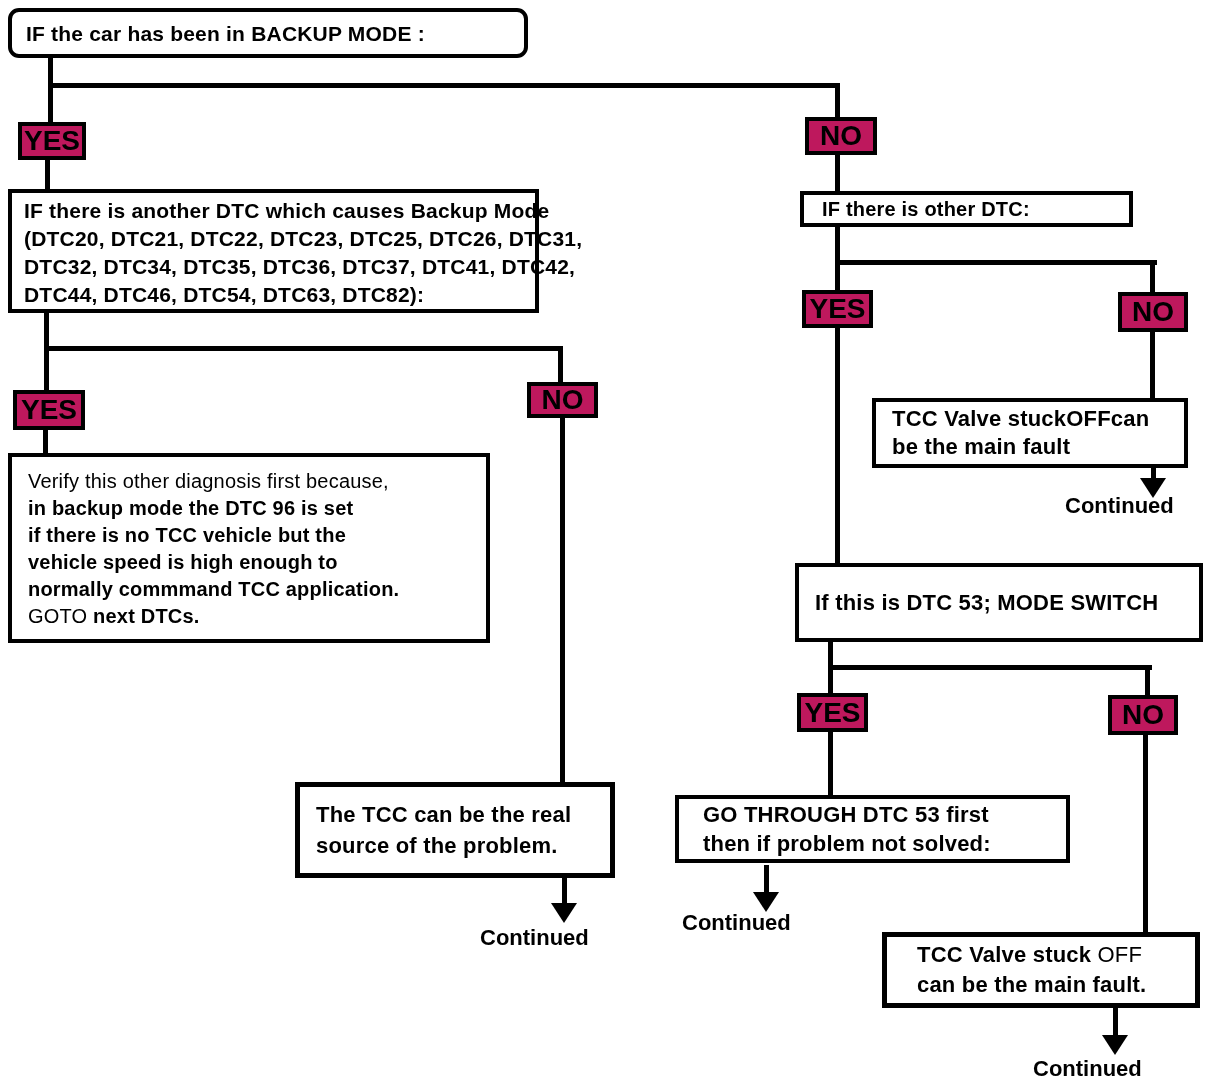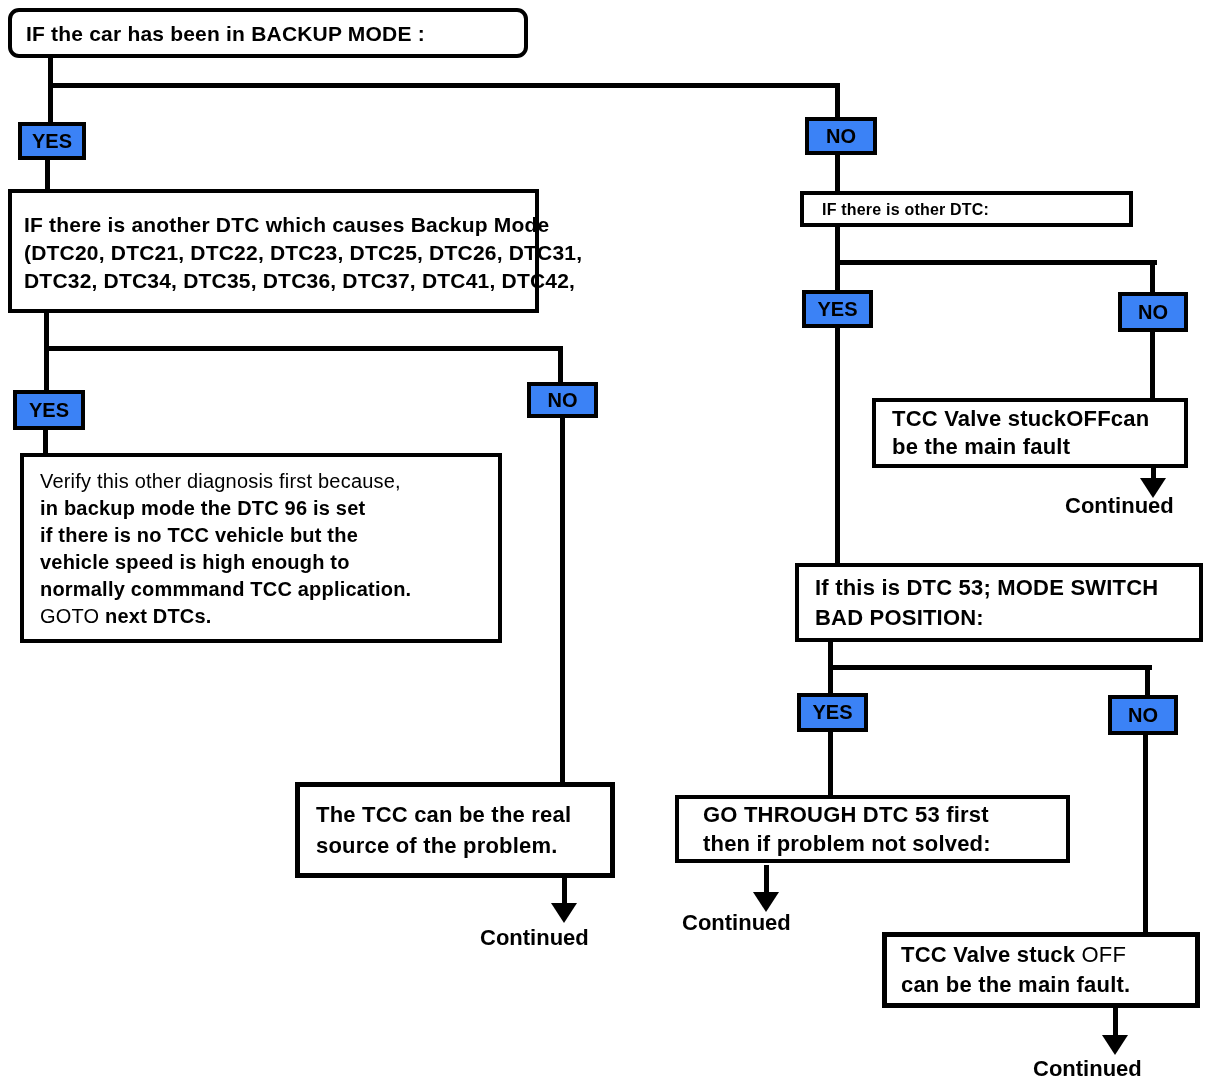--- a/index.html
+++ b/index.html
@@ -21,52 +21,52 @@
     justify-content:center;
     font-weight:700;
     font-size:21px;
     line-height:27px;
     letter-spacing:0.2px;
   }
   .label-box{
     position:absolute;
     box-sizing:border-box;
     border:4px solid #000;
-    background:#3b82f6;
+    background:#be185d;
     display:flex;
     align-items:center;
     justify-content:center;
     font-weight:700;
-    font-size:20px;
+    font-size:28px;
   }
   .line{position:absolute;background:#000;}
   .arrowhead{
     position:absolute;
     width:0;height:0;
     border-left:13px solid transparent;
     border-right:13px solid transparent;
     border-top:20px solid #000;
   }
   .continued{
     position:absolute;
     font-weight:700;
     font-size:22px;
     white-space:nowrap;
   }
   .tline{white-space:nowrap;}
   .normal{font-weight:400;}
   #top-box{left:8px;top:8px;width:520px;height:50px;padding-left:14px;border-radius:11px;}
   #dtc-list{left:8px;top:189px;width:531px;height:124px;padding:4px 0 0 12px;line-height:28px;}
-  #verify{left:20px;top:453px;width:482px;height:190px;padding:2px 0 0 16px;font-size:20px;line-height:27px;}
+  #verify{left:8px;top:453px;width:482px;height:190px;padding:2px 0 0 16px;font-size:20px;line-height:27px;}
   #tcc-source{left:295px;top:782px;width:320px;height:96px;padding-left:16px;font-size:22px;line-height:31px;border-width:5px;}
-  #other-dtc{left:800px;top:191px;width:333px;height:36px;padding-left:18px;font-size:16px;}
+  #other-dtc{left:800px;top:191px;width:333px;height:36px;padding-left:18px;font-size:20px;}
   #valve-stuck-1{left:872px;top:398px;width:316px;height:70px;padding-left:16px;font-size:22px;line-height:28px;}
   #dtc53{left:775px;top:563px;width:408px;height:79px;padding-left:16px;font-size:22px;line-height:30px;margin-left:20px;}
   #go-through{left:675px;top:795px;width:395px;height:68px;padding-left:24px;font-size:22px;line-height:29px;}
-  #valve-stuck-2{left:882px;top:932px;width:318px;height:76px;padding-left:14px;font-size:22px;line-height:30px;border-width:5px;}
+  #valve-stuck-2{left:882px;top:932px;width:318px;height:76px;padding-left:30px;font-size:22px;line-height:30px;border-width:5px;}
   #yes-1{left:18px;top:122px;width:68px;height:38px;}
   #no-1{left:805px;top:117px;width:72px;height:38px;}
   #yes-2{left:13px;top:390px;width:72px;height:40px;}
   #no-2{left:527px;top:382px;width:71px;height:36px;}
   #yes-3{left:802px;top:290px;width:71px;height:38px;}
   #no-3{left:1118px;top:292px;width:70px;height:40px;}
   #yes-4{left:797px;top:693px;width:71px;height:39px;}
   #no-4{left:1108px;top:695px;width:70px;height:40px;}
 </style>
 </head>
@@ -75,20 +75,21 @@
 <div id="canvas">
 
   <div class="node" id="top-box">
     <div class="tline">IF the car has been in BACKUP MODE :</div>
   </div>
 
   <div class="node" id="dtc-list">
     <div class="tline">IF there is another DTC which causes Backup Mode</div>
     <div class="tline">(DTC20, DTC21, DTC22, DTC23, DTC25, DTC26, DTC31,</div>
     <div class="tline">DTC32, DTC34, DTC35, DTC36, DTC37, DTC41, DTC42,</div>
+    <div class="tline">DTC44, DTC46, DTC54, DTC63, DTC82):</div>
   </div>
 
   <div class="node" id="verify">
     <div class="tline normal">Verify this other diagnosis first  because,</div>
     <div class="tline">in backup mode the DTC 96 is set</div>
     <div class="tline">if there is no TCC vehicle but the</div>
     <div class="tline">vehicle speed is high enough to</div>
     <div class="tline">normally commmand TCC application.</div>
     <div class="tline"><span class="normal">GOTO </span><span>next DTCs.</span></div>
   </div>
@@ -102,21 +103,20 @@
     <div class="tline">IF there is other DTC:</div>
   </div>
 
   <div class="node" id="valve-stuck-1">
     <div class="tline">TCC Valve stuckOFFcan</div>
     <div class="tline">be the main fault</div>
   </div>
 
   <div class="node" id="dtc53">
     <div class="tline">If this is DTC 53; MODE SWITCH</div>
-    <div class="tline">BAD POSITION:</div>
   </div>
 
   <div class="node" id="go-through">
     <div class="tline">GO THROUGH DTC 53 first</div>
     <div class="tline">then if problem not solved:</div>
   </div>
 
   <div class="node" id="valve-stuck-2">
     <div class="tline"><span>TCC Valve stuck</span><span class="normal"> OFF</span></div>
     <div class="tline">can be the main fault.</div>

